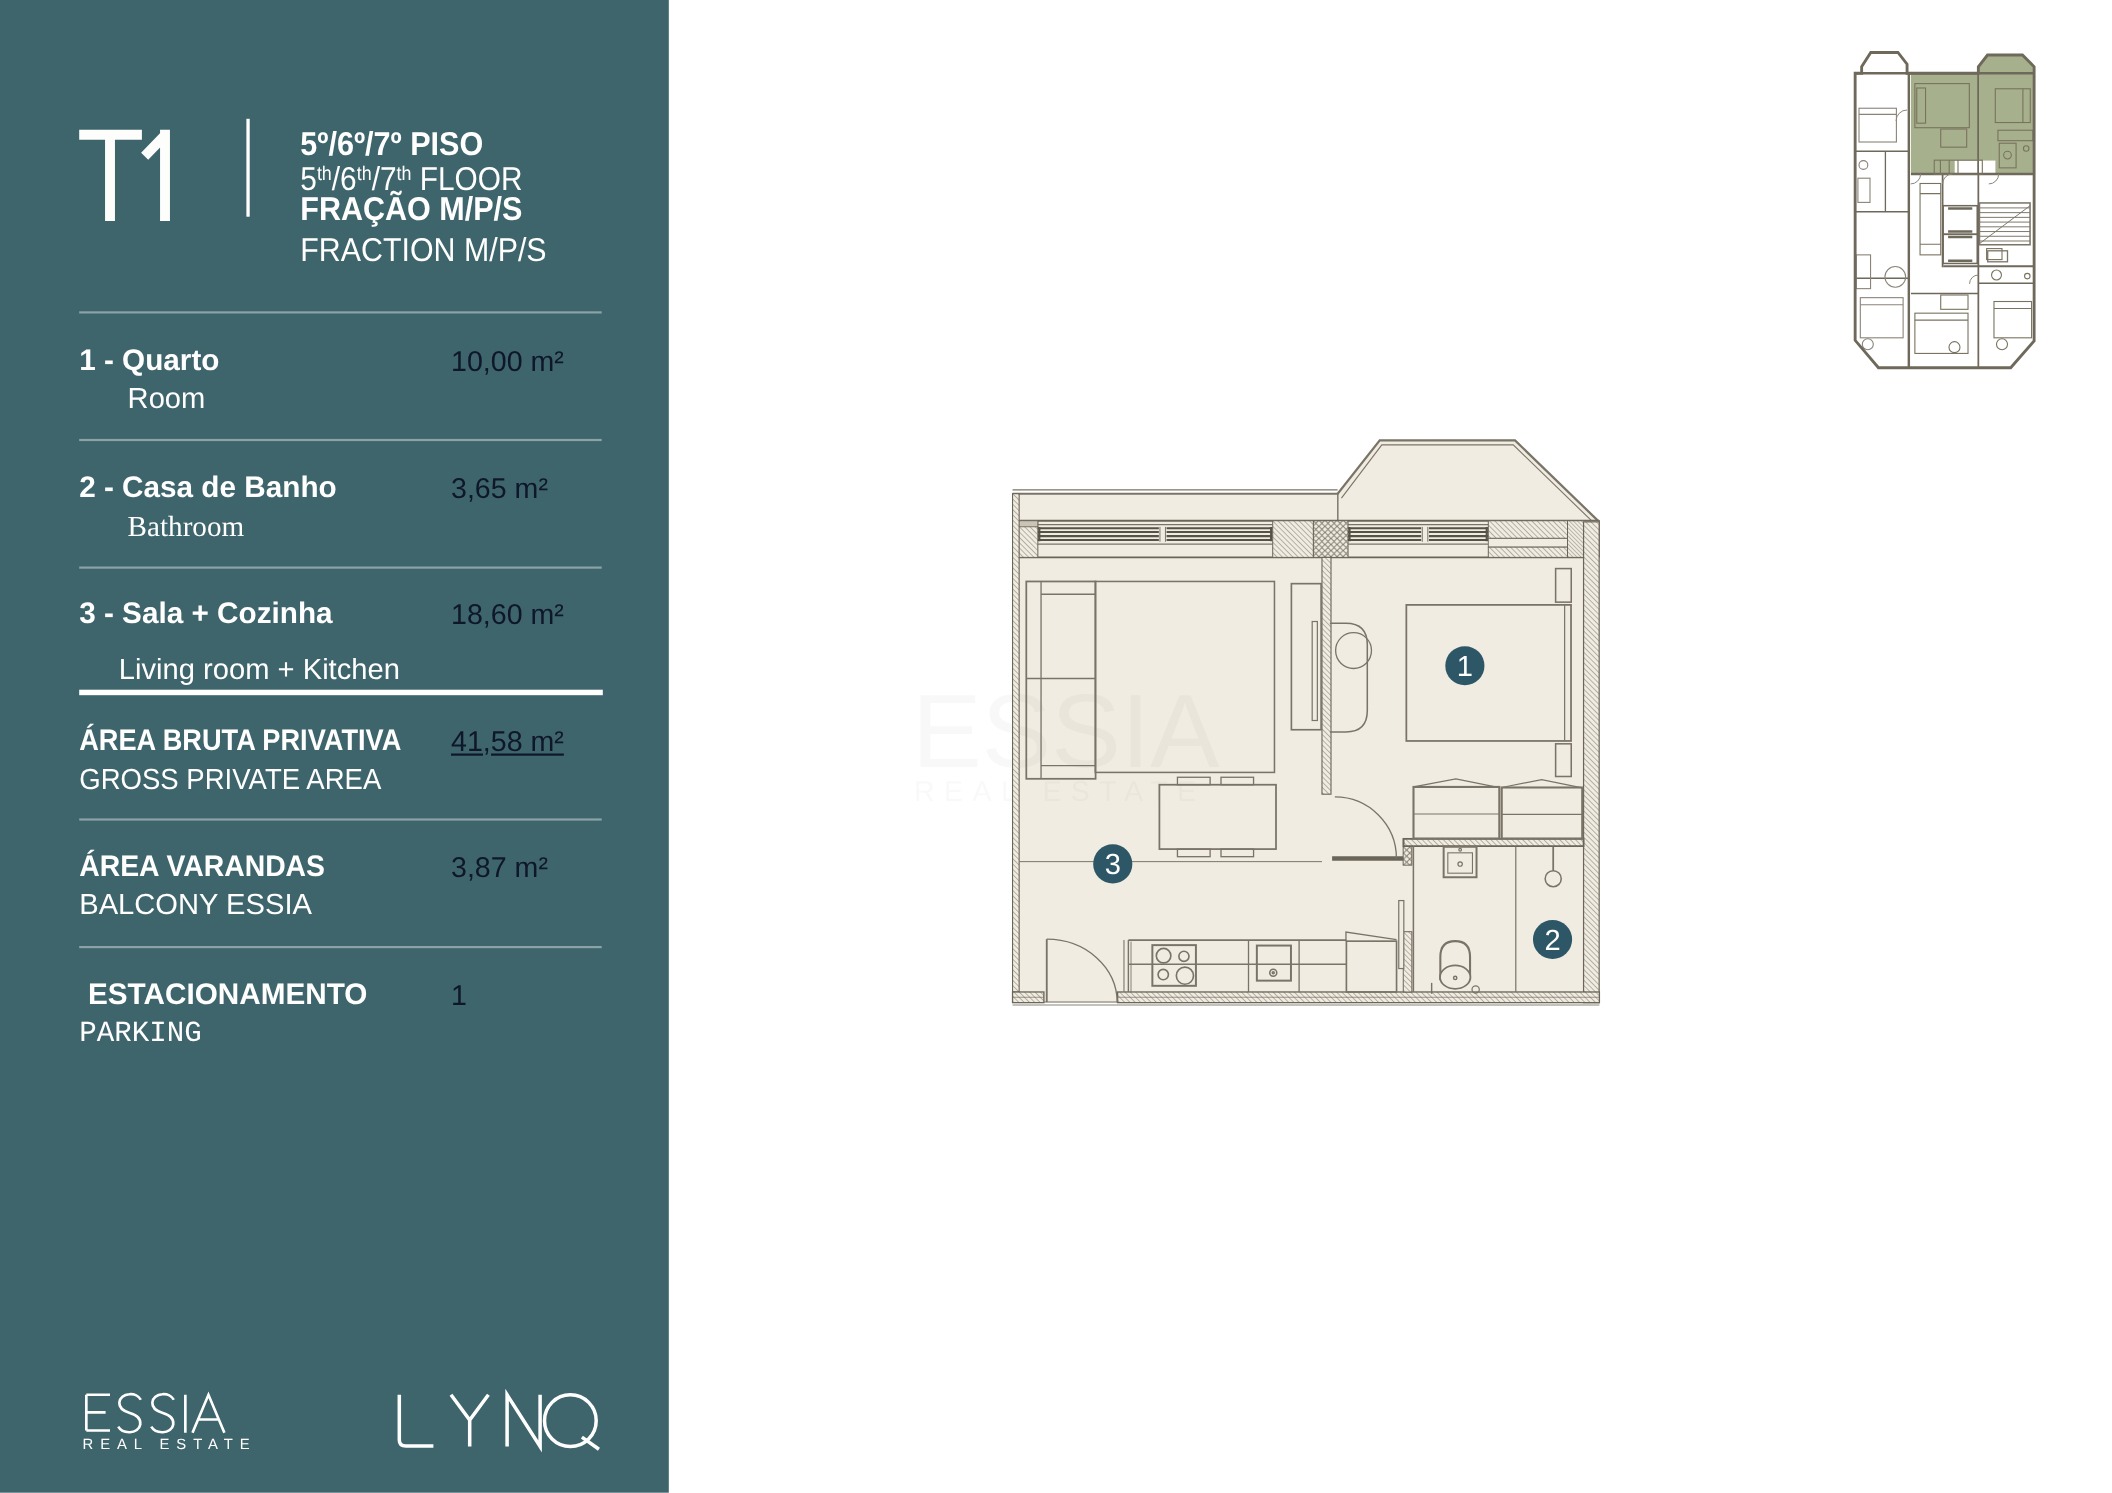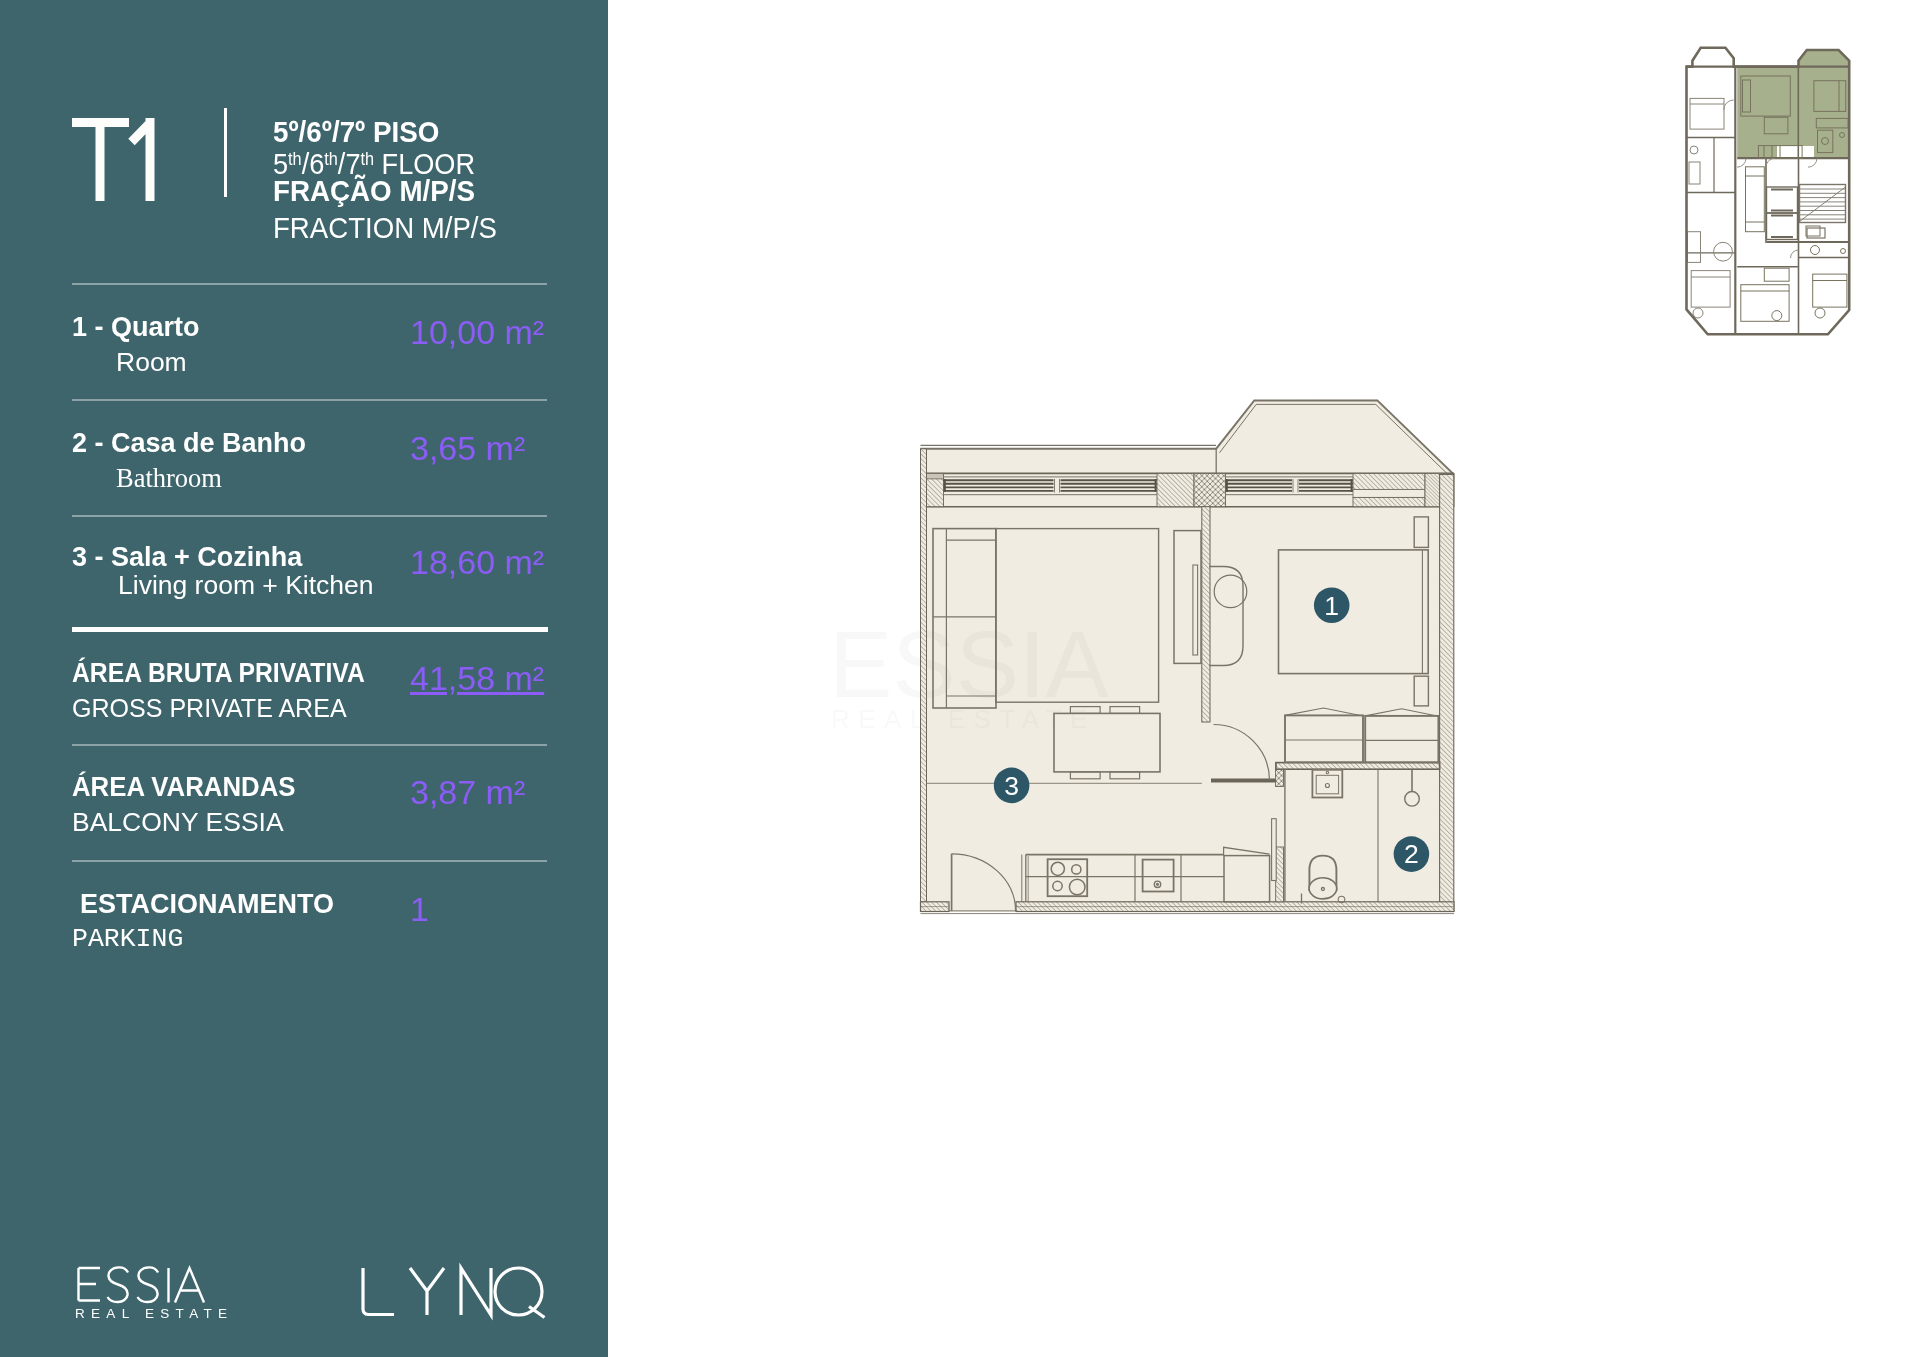--- a/index.html
+++ b/index.html
@@ -1,20 +1,20 @@
 <!DOCTYPE html>
 <html><head>
 <meta charset="utf-8">
 <style>
   html,body{margin:0;padding:0;width:1920px;height:1357px;background:#ffffff;
     font-family:"Liberation Sans",sans-serif;overflow:hidden;}
   .abs{position:absolute;}
   .lbl{position:absolute;color:#fff;font-size:27px;font-weight:bold;white-space:nowrap;}
   .sub{position:absolute;color:#fff;font-size:26.5px;white-space:nowrap;}
-  .val{position:absolute;color:#8b5cf6;font-size:34px;white-space:nowrap;}
+  .val{position:absolute;color:#0f172a;font-size:26px;white-space:nowrap;}
   .sep{position:absolute;left:72px;width:475px;height:2px;background:rgba(255,255,255,0.4);}
   .hl{white-space:nowrap;transform-origin:0 0;}
   sup{font-size:60%;vertical-align:baseline;position:relative;top:-0.5em;}
 </style>
 </head>
 <body>
 
 <div class="abs" style="left:0;top:0;width:608px;height:1357px;background:#3e656c;"></div>
 
 <svg class="abs" style="left:0;top:0;" width="260" height="220" viewBox="0 0 260 220">
@@ -47,21 +47,21 @@
 <div class="lbl" style="left:72px;top:428px;">2 - Casa de Banho</div>
 
 <div class="sub" style="left:116px;top:463px;font-family:Liberation Serif, serif;">Bathroom</div>
 
 <div class="val" style="left:410px;top:429px;">3,65 m²</div>
 
 <div class="sep" style="top:515px;"></div>
 
 <div class="lbl" style="left:72px;top:542px;">3 - Sala + Cozinha</div>
 
-<div class="sub" style="left:108px;top:570px;margin-left:10px;">Living room + Kitchen</div>
+<div class="sub" style="left:108px;top:593px;">Living room + Kitchen</div>
 
 <div class="val" style="left:410px;top:543px;">18,60 m²</div>
 
 <div class="abs" style="left:72px;top:627px;width:476px;height:4.5px;background:#fff;"></div>
 
 <div class="lbl" id="r4" style="left:72px;top:658px;transform:scaleX(0.915);transform-origin:0 0;">ÁREA BRUTA PRIVATIVA</div>
 
 <div class="sub" style="left:72px;top:693px;transform:scaleX(0.945);transform-origin:0 0;">GROSS PRIVATE AREA</div>
 
 <div class="val" style="left:410px;top:659px;text-decoration:underline;">41,58 m²</div>

